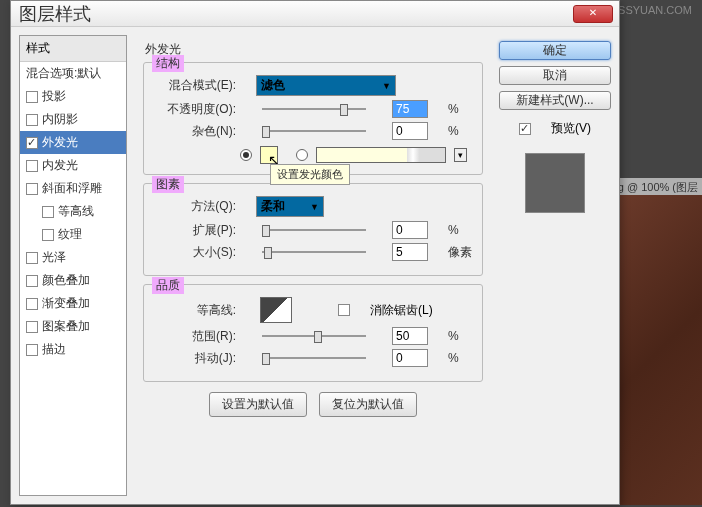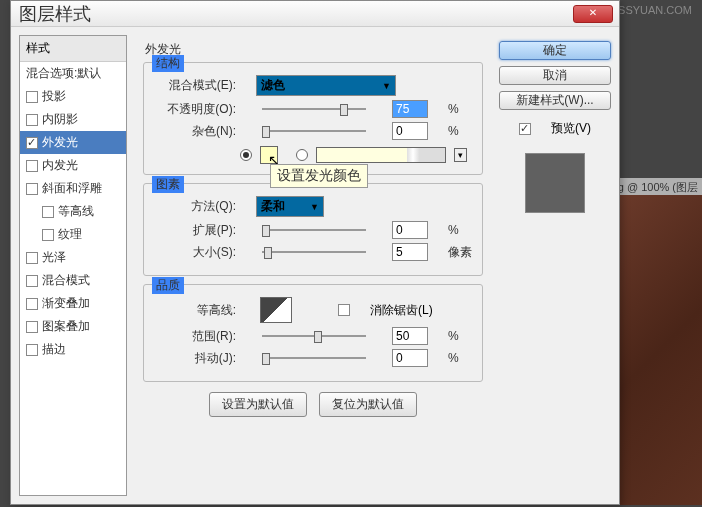--- a/index.html
+++ b/index.html
@@ -15,37 +15,37 @@
 .left-col { width: 108px; background: #fff; border: 1px solid #999; }
 .left-header { background: #e8e8e8; padding: 4px 6px; border-bottom: 1px solid #ccc; }
 .left-item { padding: 3px 6px; display: flex; align-items: center; gap: 4px; color: #333; }
 .left-item.selected { background: #4a7dc0; color: #fff; }
 .left-item.indent { padding-left: 22px; }
 .chk { width: 12px; height: 12px; border: 1px solid #888; background: #fff; display: inline-block; }
 .chk.checked { background: #fff; position: relative; }
 .chk.checked::after { content: "✓"; position: absolute; top: -2px; left: 0; font-size: 11px; color: #333; }
 .mid-col { flex: 1; padding: 4px 8px; }
 .fieldset { border: 1px solid #bbb; border-radius: 3px; margin-bottom: 8px; padding: 8px 10px 10px; position: relative; }
-.legend { position: absolute; top: -8px; left: 8px; background: #3b82f6; padding: 0 4px; color: #333; }
+.legend { position: absolute; top: -8px; left: 8px; background: #f0abfc; padding: 0 4px; color: #333; }
 .row { display: flex; align-items: center; margin: 4px 0; gap: 20px; }
 .label { width: 82px; text-align: right; color: #333; }
 .dropdown { border: 1px solid #888; background: #0369a1; padding: 1px 4px; display: flex; align-items: center; justify-content: space-between; font-weight: bold; }
 .dropdown-arrow { font-size: 9px; }
 .slider-track { height: 16px; flex: 1; position: relative; margin: 0 6px; }
 .slider-track::before { content: ""; position: absolute; top: 7px; left: 0; right: 0; height: 2px; background: #999; }
 .slider-thumb { position: absolute; top: 3px; width: 8px; height: 12px; background: #e0e0e0; border: 1px solid #666; }
 .num-input { width: 36px; border: 1px solid #888; background: #fff; padding: 1px 3px; text-align: left; }
 .num-input.hl { background: #4a9eff; color: #fff; }
 .unit { color: #333; width: 24px; }
 .radio-row { display: flex; align-items: center; gap: 8px; margin: 6px 0 0 86px; }
 .radio { width: 12px; height: 12px; border: 1px solid #666; border-radius: 50%; background: #fff; display: inline-block; position: relative; }
 .radio.on::after { content: ""; position: absolute; top: 2px; left: 2px; width: 6px; height: 6px; background: #333; border-radius: 50%; }
 .swatch { width: 18px; height: 18px; border: 1px solid #666; background: #ffffc0; }
 .cursor { position: absolute; font-size: 14px; pointer-events: none; }
-.tooltip { position: absolute; background: #ffffe0; border: 1px solid #999; padding: 2px 6px; font-size: 14px; color: #333; z-index: 10; }
+.tooltip { position: absolute; background: #ffffe0; border: 1px solid #999; padding: 2px 6px; font-size: 11px; color: #333; z-index: 10; }
 .gradient-bar { width: 130px; height: 16px; background: linear-gradient(to right, #ffffe0, #ffffe0 70%, #ddd 70%, #fff 75%, #ddd 80%); border: 1px solid #666; }
 .contour-sw { width: 32px; height: 26px; border: 1px solid #666; background: linear-gradient(135deg, #444 0%, #444 50%, #fff 50%, #fff 100%); margin-left: 4px; }
 .btn-row { display: flex; justify-content: center; gap: 12px; margin-top: 10px; }
 .btn { border: 1px solid #888; background: linear-gradient(#fdfdfd, #e0e0e0); padding: 3px 12px; border-radius: 3px; color: #333; }
 .right-col { width: 112px; display: flex; flex-direction: column; gap: 6px; padding-top: 6px; }
 .right-btn { border: 1px solid #888; background: linear-gradient(#fdfdfd, #e0e0e0); padding: 0 0; text-align: center; border-radius: 3px; color: #333; }
 .right-btn.primary { background: linear-gradient(#d0e8ff, #a0c8f0); border-color: #5080c0; box-shadow: 0 0 3px #6aa0e0; }
 .preview-box { width: 60px; height: 60px; border: 1px solid #888; background: #606060; margin: 6px auto 0; }
 .section-title { color: #333; margin: 2px 0 4px 2px; }
 </style>
@@ -93,21 +93,21 @@
           <div class="left-item indent">
             <span class="chk"></span>
             <span>纹理</span>
           </div>
           <div class="left-item">
             <span class="chk"></span>
             <span>光泽</span>
           </div>
           <div class="left-item">
             <span class="chk"></span>
-            <span>混合模式</span>
+            <span>颜色叠加</span>
           </div>
           <div class="left-item">
             <span class="chk"></span>
             <span>渐变叠加</span>
           </div>
           <div class="left-item">
             <span class="chk"></span>
             <span>图案叠加</span>
           </div>
           <div class="left-item">

